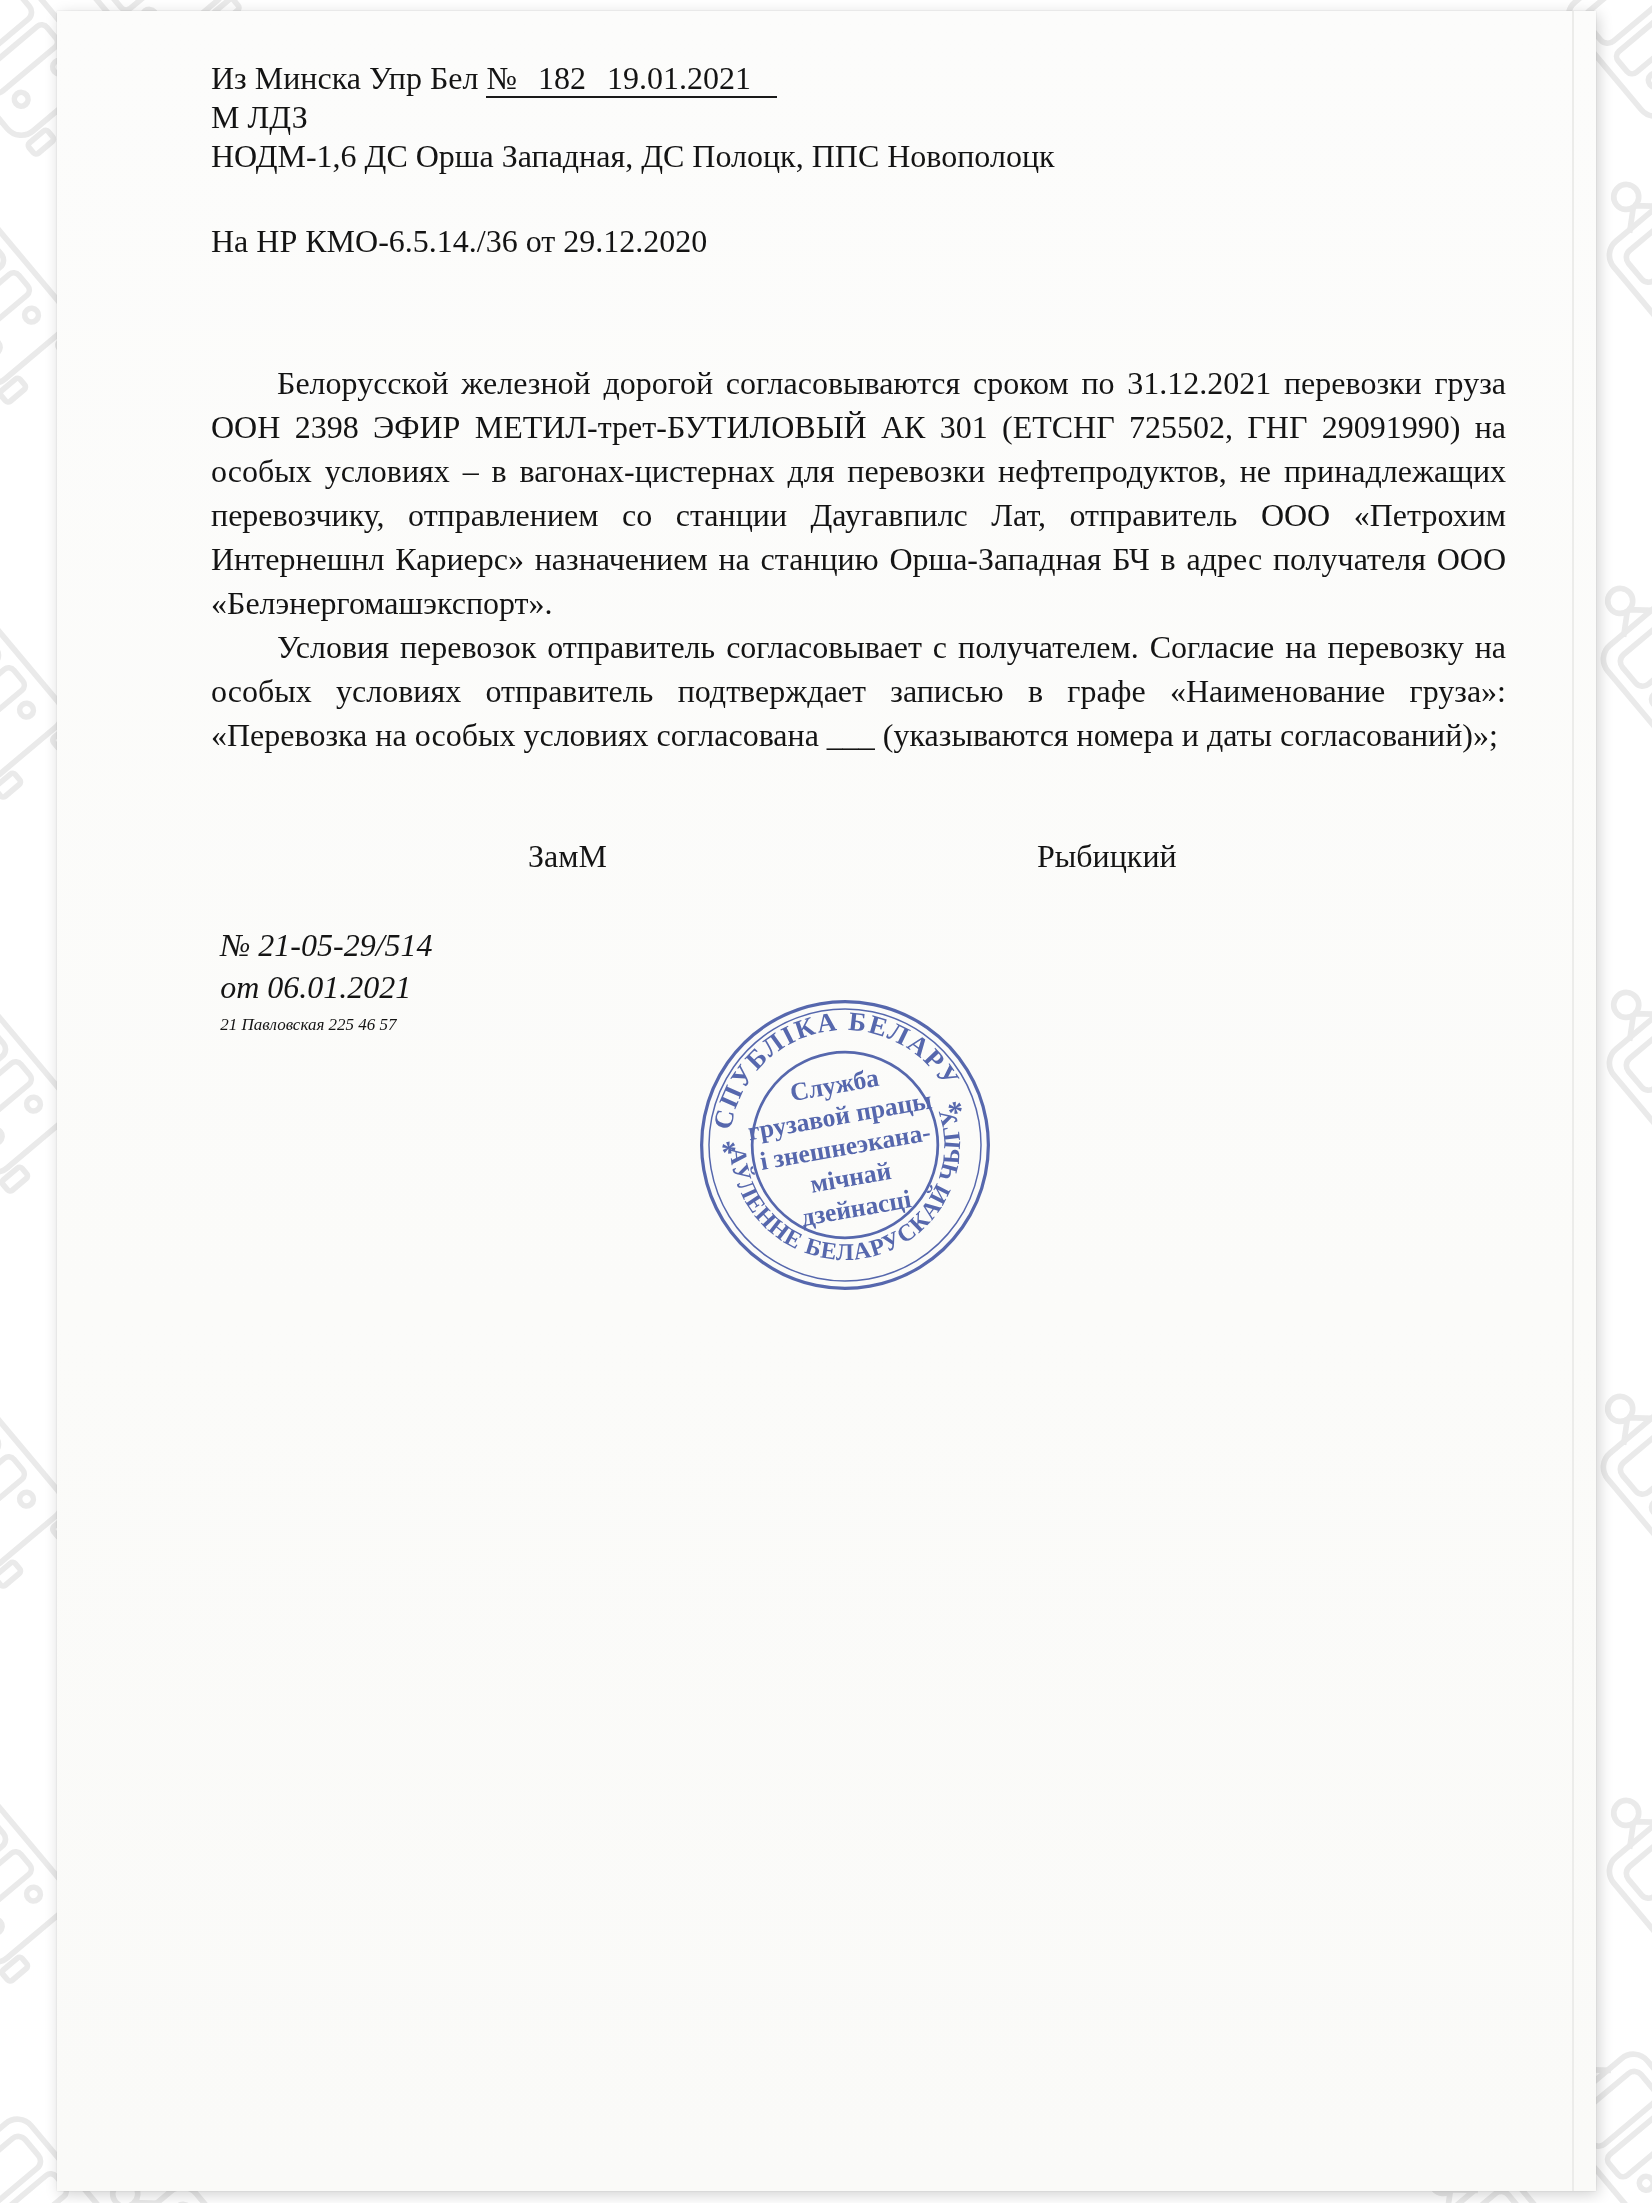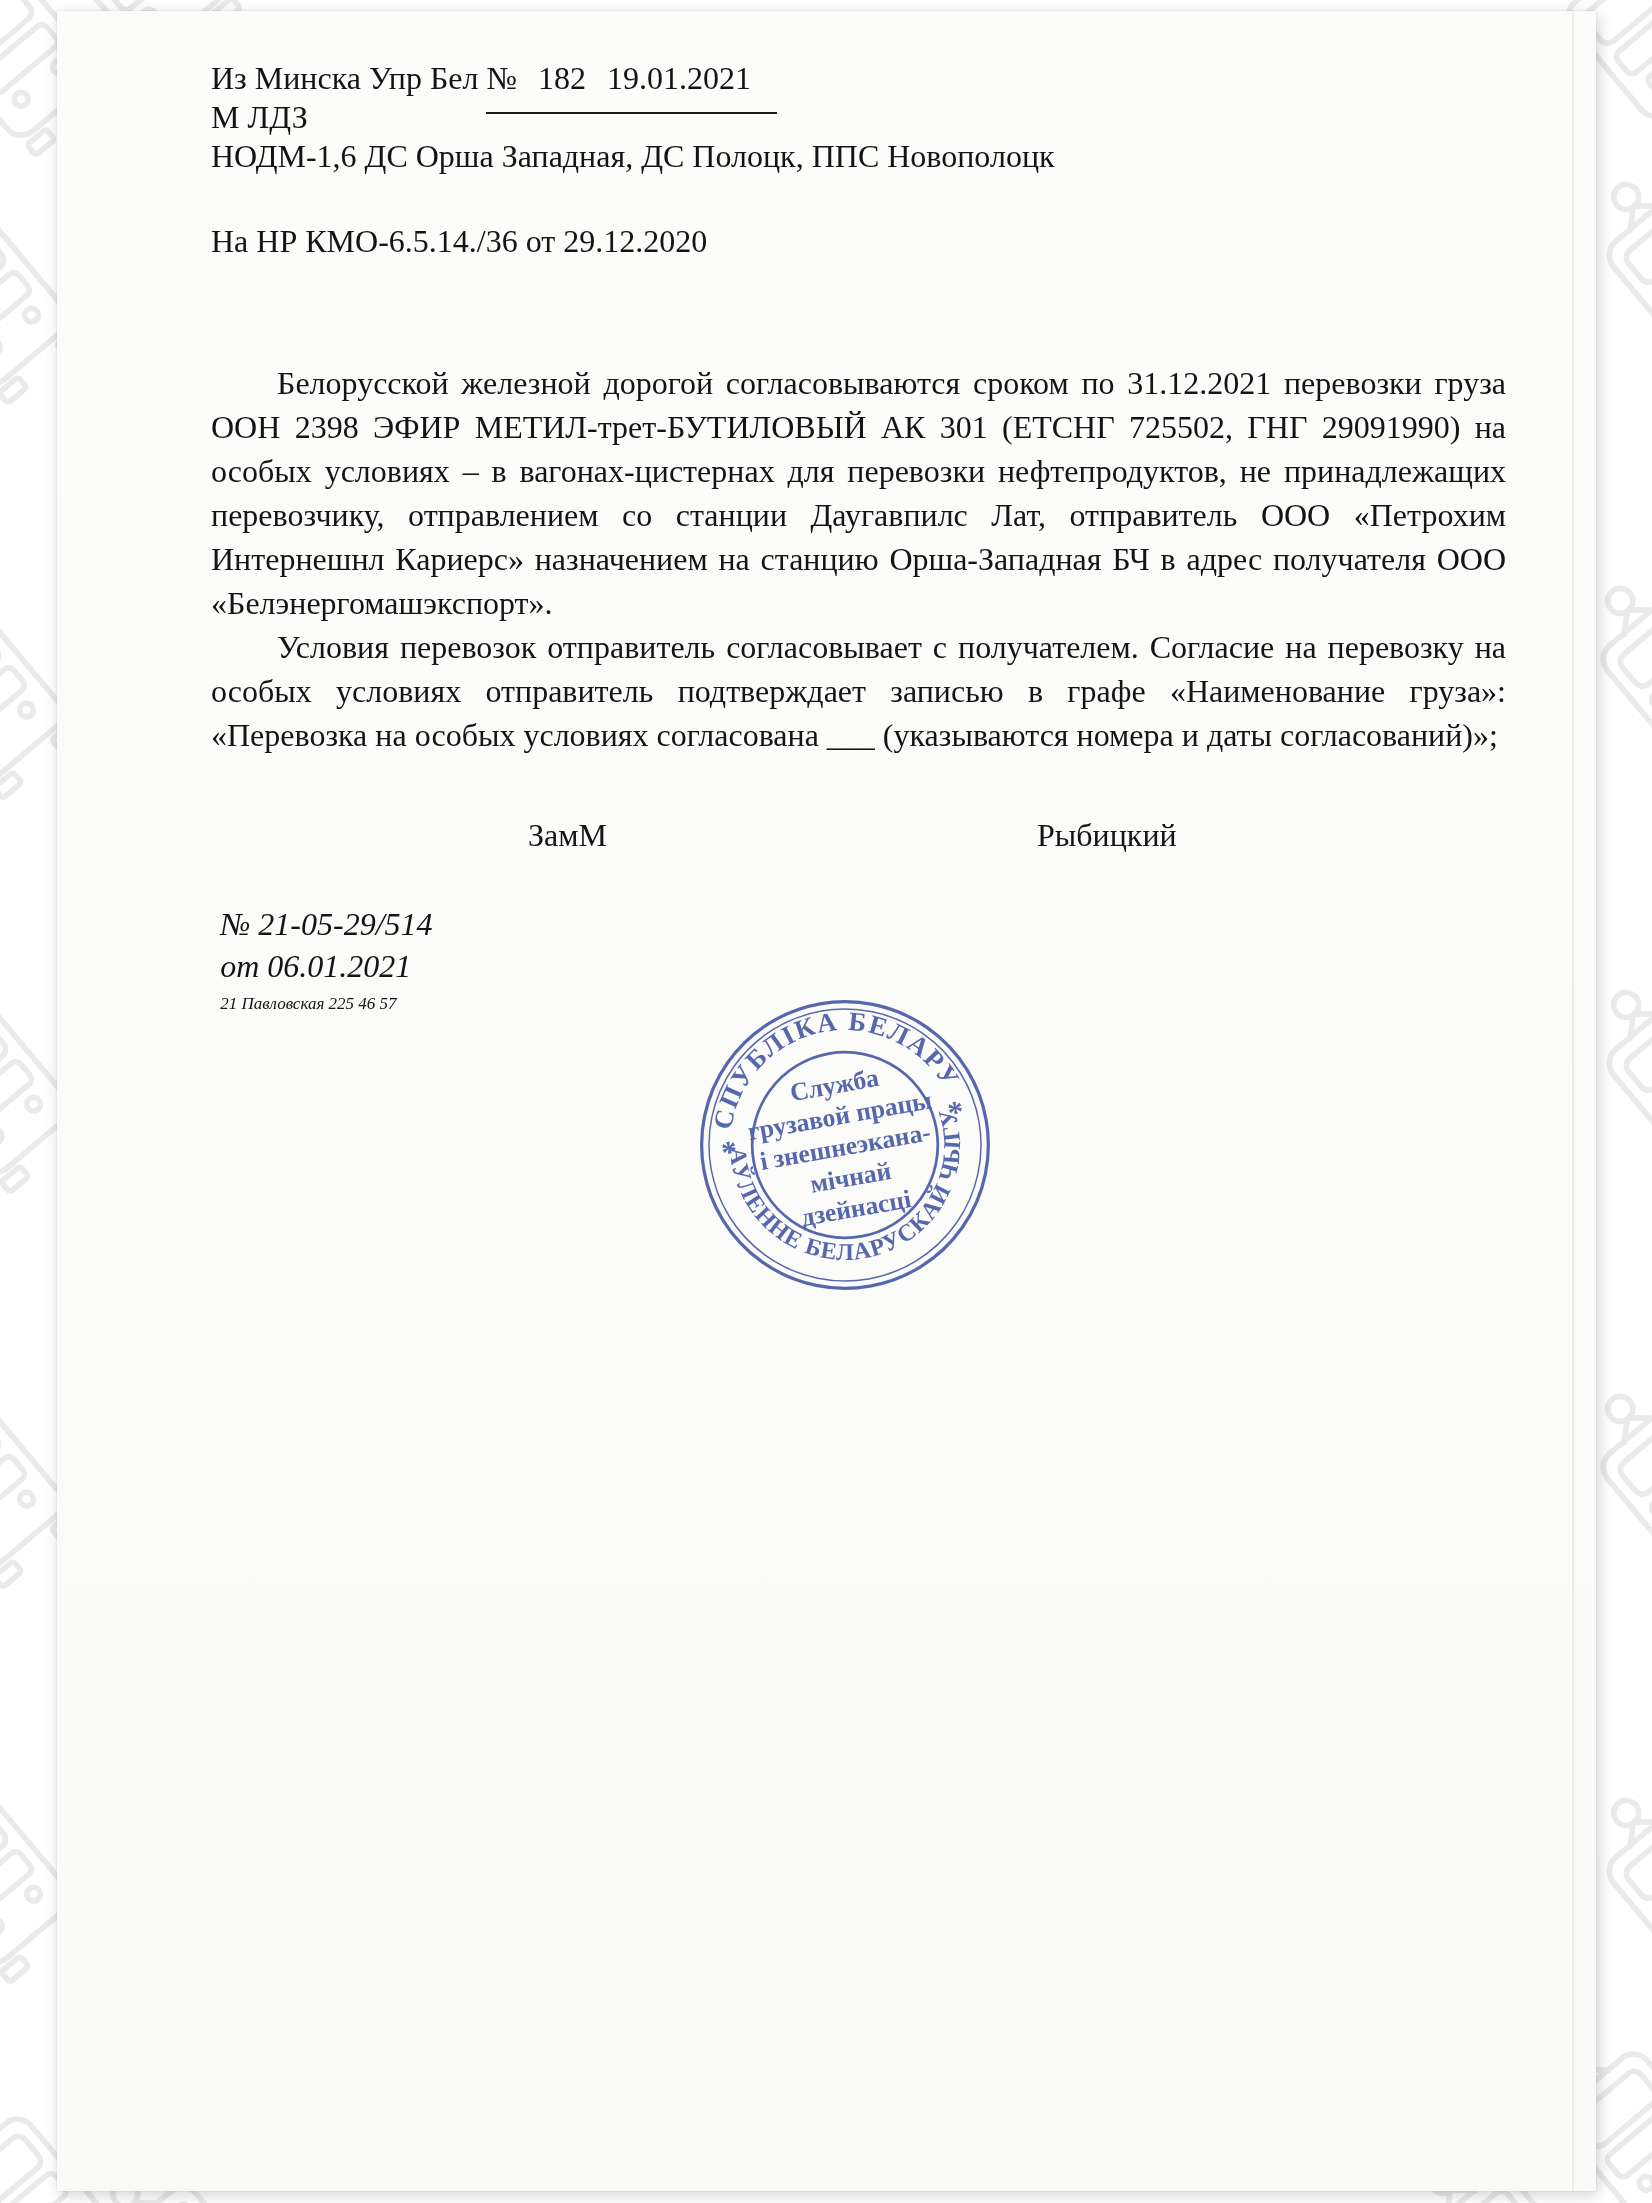--- a/index.html
+++ b/index.html
@@ -28,29 +28,29 @@
   }
   .content{
     position:absolute;left:0;top:0;right:0;
     padding:48px 90px 0 154px;
     color:#141414;
     font-size:32px;line-height:39px;
   }
   .hline{height:39px;white-space:nowrap;}
   .uline{
     border-bottom:2.8px solid #1a1a1a;
-    padding-right:26px;padding-bottom:16px;
+    padding-right:26px;padding-bottom:0;
     word-spacing:13px;
   }
   .refline{margin-top:46px;height:39px;white-space:nowrap;}
   .bodytext{margin-top:100px;line-height:44px;}
   .bodytext p{
     margin:0;text-align:justify;text-indent:66px;
   }
-  .sig-row{position:relative;margin-top:59px;height:39px;}
+  .sig-row{position:relative;margin-top:80px;height:39px;}
   .sig-title{position:absolute;left:317px;top:0;}
   .sig-name{position:absolute;left:826px;top:0;}
   .footer{margin-top:48px;padding-left:9.2px;font-style:italic;}
   .footer .fline{height:42px;line-height:42px;white-space:nowrap;}
   .footer .small{font-size:17px;line-height:33px;height:33px;white-space:nowrap;}
   
   .stamp{
     position:absolute;left:618px;top:964px;width:340px;height:340px;
     opacity:.88;mix-blend-mode:multiply;z-index:3;
   }

